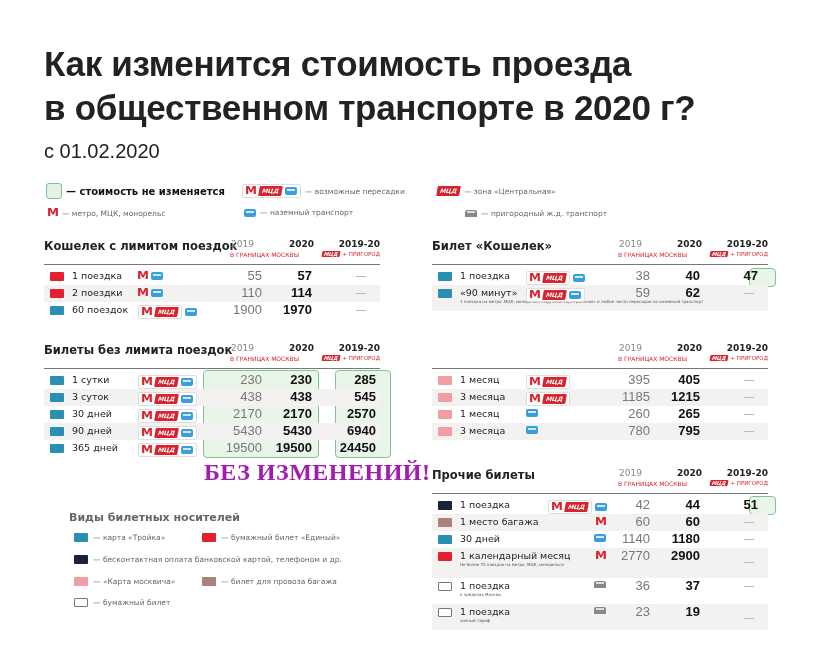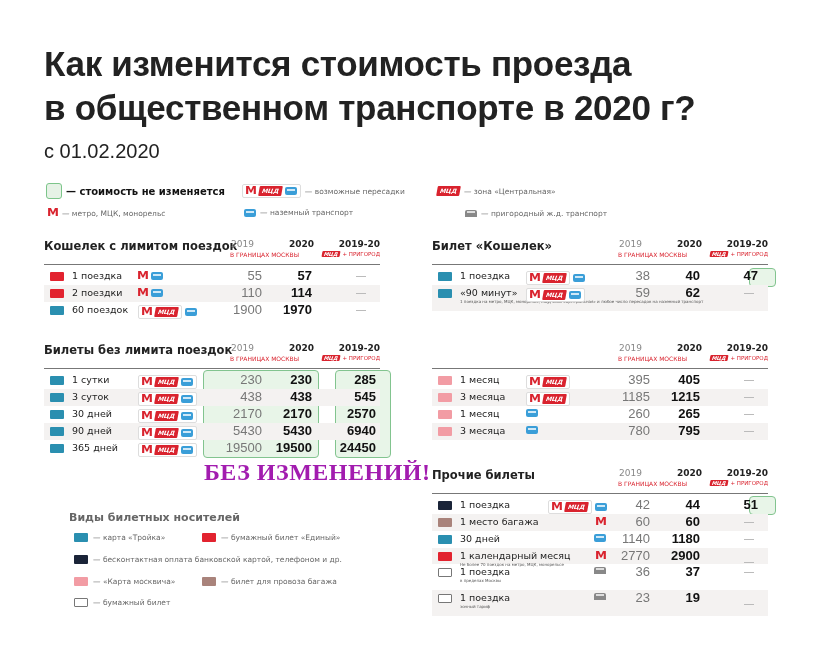--- a/index.html
+++ b/index.html
@@ -409,21 +409,21 @@
   <div class="row">
     <span class="card card-troika c-card"></span>
     <span class="c-name">30 дней</span>
     <span class="c-tr" style="left:162px">
         <span class="ico-bus"></span>
       </span>
     <span class="c-2019">1140</span>
     <span class="c-2020">1180</span>
     <span class="c-dash"></span>
   </div>
-  <div class="row alt" style="height:16px;align-items:flex-start;text-align:right;">
+  <div class="row alt" style="height:30px;align-items:flex-start;text-align:right;">
     <span class="card card-edin c-card"></span>
     <span class="c-name">1 календарный месяц</span>
     <span class="c-note">Не более 70 поездок на метро, МЦК, монорельсе</span>
     <span class="c-tr" style="left:164px">
         <span class="ico-m">М</span>
       </span>
     <span class="c-2019">2770</span>
     <span class="c-2020">2900</span>
     <span class="c-dash" style="top:14px"></span>
   </div>

